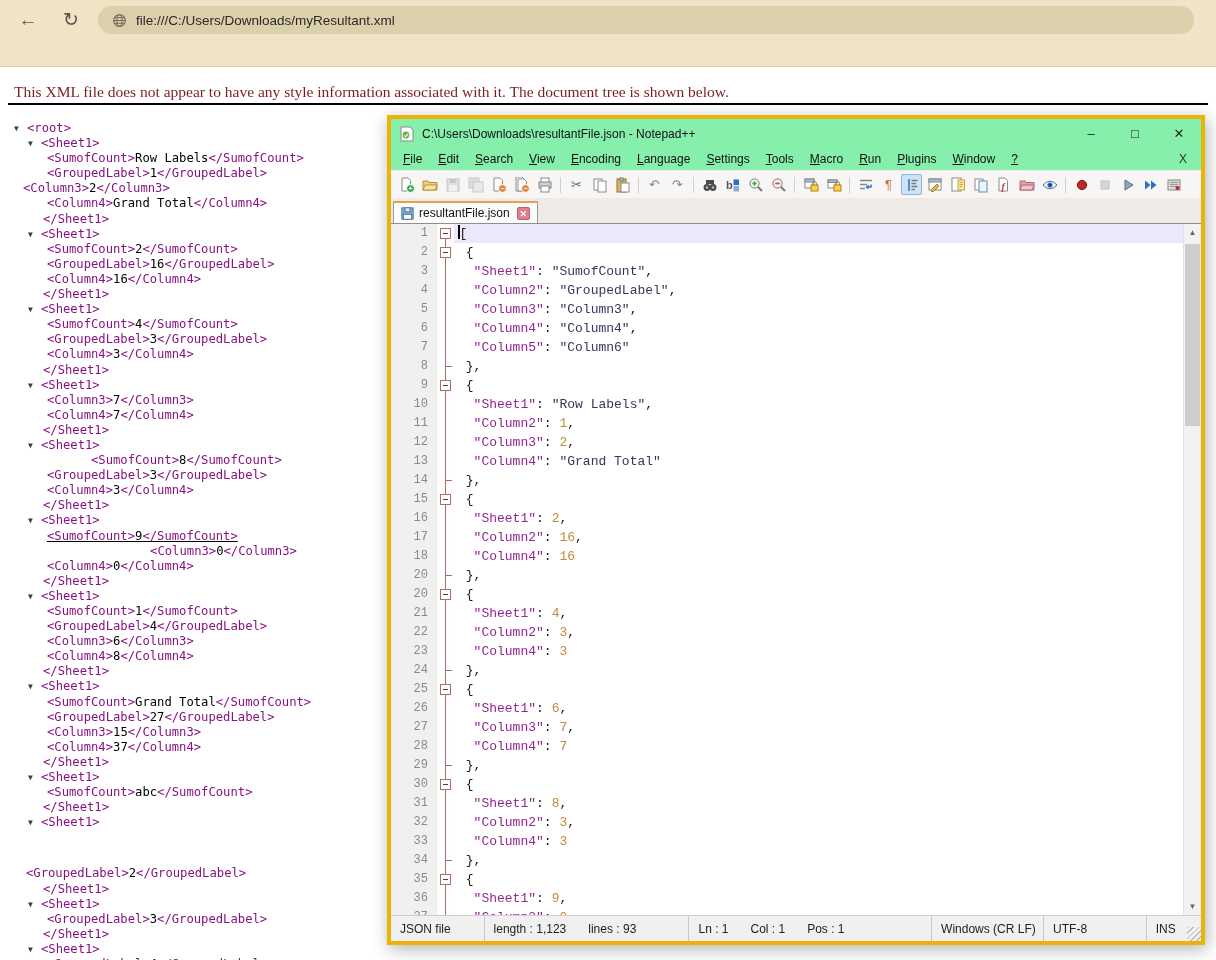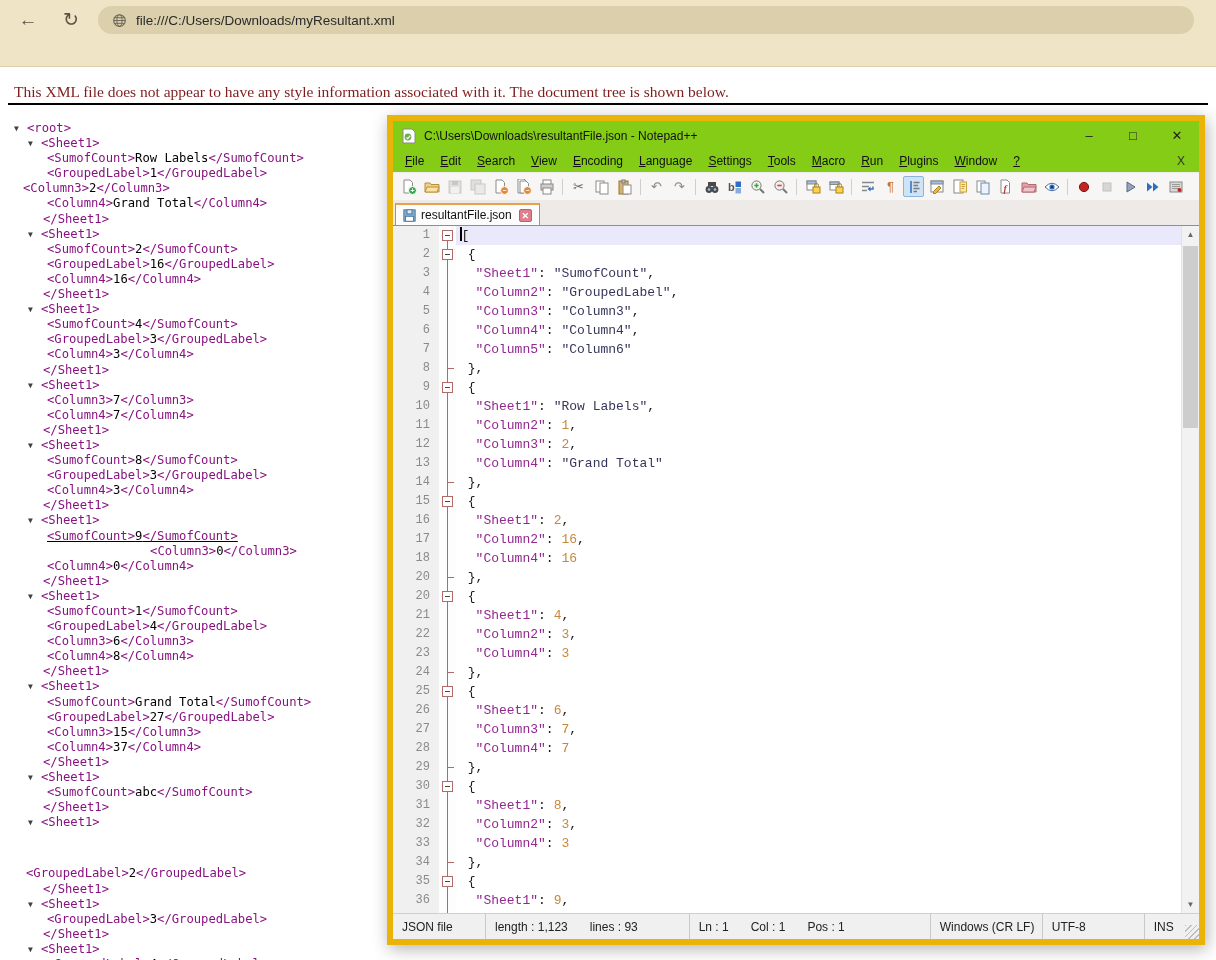--- a/index.html
+++ b/index.html
@@ -19,22 +19,22 @@
   .notice{position:absolute;top:83px;left:14px;font-family:"Liberation Serif",serif;
           font-size:15.5px;color:#7f1d1d;white-space:nowrap}
   .rule{position:absolute;top:103px;left:8px;right:8px;height:2px;background:#000}
   .tree{position:absolute;top:121px;left:0;width:400px}
   .xline{font-family:"DejaVu Sans Mono",monospace;font-size:12.2px;line-height:15.1px;
          white-space:pre;color:#000}
   .xline .tag{color:#881280}
   .xline .arr{display:inline-block;width:13px;font-size:8px;color:#404040;vertical-align:1px}
 
   
-  .npp{position:absolute;left:387px;top:115px;width:818px;height:830px;background:#84cc16;
-       border:6px solid #eab308;box-sizing:border-box;display:flex;flex-direction:column;
+  .npp{position:absolute;left:387px;top:115px;width:818px;height:830px;background:#86efac;
+       border:4px solid #eab308;box-sizing:border-box;display:flex;flex-direction:column;
        box-shadow:2px 4px 16px rgba(0,0,0,.30)}
   .titlebar{height:29px;display:flex;align-items:center;padding-left:8px;font-size:12px;
             color:#111;flex:none}
   .title-text{margin-left:7px;white-space:nowrap}
   .win-controls{margin-left:auto;display:flex}
   .wc{width:44px;height:29px;text-align:center;line-height:29px;font-size:13px;color:#222}
   .menubar{height:22px;display:flex;align-items:center;font-size:12px;color:#111;
            padding-left:4px;flex:none}
   .menu-item{padding:2px 8px;white-space:nowrap}
   .menu-close{margin-left:auto;padding-right:14px;font-size:12px;color:#333}
@@ -132,21 +132,21 @@
     <div class="xline" style="padding-left: 28px;"><span class="arr">▼</span><span class="tag">&lt;Sheet1&gt;</span></div>
     <div class="xline" style="padding-left: 47px;"><span class="tag">&lt;SumofCount&gt;</span><span>4</span><span class="tag">&lt;/SumofCount&gt;</span></div>
     <div class="xline" style="padding-left: 47px;"><span class="tag">&lt;GroupedLabel&gt;</span><span>3</span><span class="tag">&lt;/GroupedLabel&gt;</span></div>
     <div class="xline" style="padding-left: 47px;"><span class="tag">&lt;Column4&gt;</span><span>3</span><span class="tag">&lt;/Column4&gt;</span></div>
     <div class="xline" style="padding-left: 43px;"><span class="tag">&lt;/Sheet1&gt;</span></div>
     <div class="xline" style="padding-left: 28px;"><span class="arr">▼</span><span class="tag">&lt;Sheet1&gt;</span></div>
     <div class="xline" style="padding-left: 47px;"><span class="tag">&lt;Column3&gt;</span><span>7</span><span class="tag">&lt;/Column3&gt;</span></div>
     <div class="xline" style="padding-left: 47px;"><span class="tag">&lt;Column4&gt;</span><span>7</span><span class="tag">&lt;/Column4&gt;</span></div>
     <div class="xline" style="padding-left: 43px;"><span class="tag">&lt;/Sheet1&gt;</span></div>
     <div class="xline" style="padding-left: 28px;"><span class="arr">▼</span><span class="tag">&lt;Sheet1&gt;</span></div>
-    <div class="xline" style="padding-left: 47px;"><span class="tag">&lt;SumofCount&gt;</span><span>8</span><span class="tag">&lt;/SumofCount&gt;</span></div>
+    <div class="xline" style="padding-left: 47px; margin-left: 44px;"><span class="tag">&lt;SumofCount&gt;</span><span>8</span><span class="tag">&lt;/SumofCount&gt;</span></div>
     <div class="xline" style="padding-left: 47px;"><span class="tag">&lt;GroupedLabel&gt;</span><span>3</span><span class="tag">&lt;/GroupedLabel&gt;</span></div>
     <div class="xline" style="padding-left: 47px;"><span class="tag">&lt;Column4&gt;</span><span>3</span><span class="tag">&lt;/Column4&gt;</span></div>
     <div class="xline" style="padding-left: 43px;"><span class="tag">&lt;/Sheet1&gt;</span></div>
     <div class="xline" style="padding-left: 28px;"><span class="arr">▼</span><span class="tag">&lt;Sheet1&gt;</span></div>
     <div class="xline" style="padding-left: 47px; text-decoration: underline;"><span class="tag">&lt;SumofCount&gt;</span><span>9</span><span class="tag">&lt;/SumofCount&gt;</span></div>
     <div class="xline" style="padding-left: 47px; text-align: center;"><span class="tag">&lt;Column3&gt;</span><span>0</span><span class="tag">&lt;/Column3&gt;</span></div>
     <div class="xline" style="padding-left: 47px;"><span class="tag">&lt;Column4&gt;</span><span>0</span><span class="tag">&lt;/Column4&gt;</span></div>
     <div class="xline" style="padding-left: 43px;"><span class="tag">&lt;/Sheet1&gt;</span></div>
     <div class="xline" style="padding-left: 28px;"><span class="arr">▼</span><span class="tag">&lt;Sheet1&gt;</span></div>
     <div class="xline" style="padding-left: 47px;"><span class="tag">&lt;SumofCount&gt;</span><span>1</span><span class="tag">&lt;/SumofCount&gt;</span></div>

